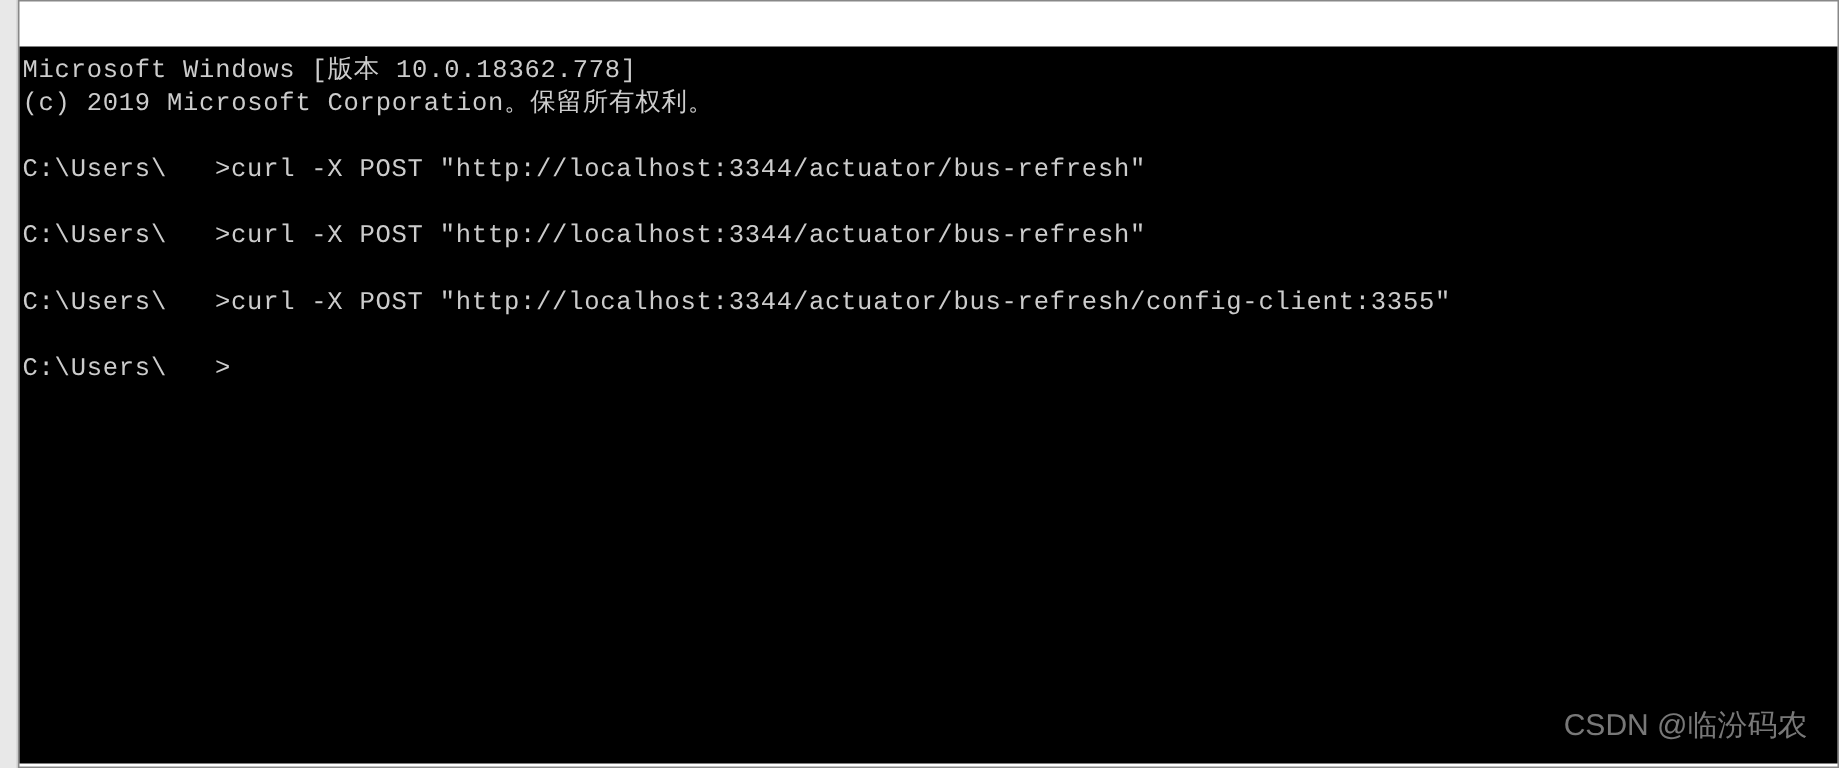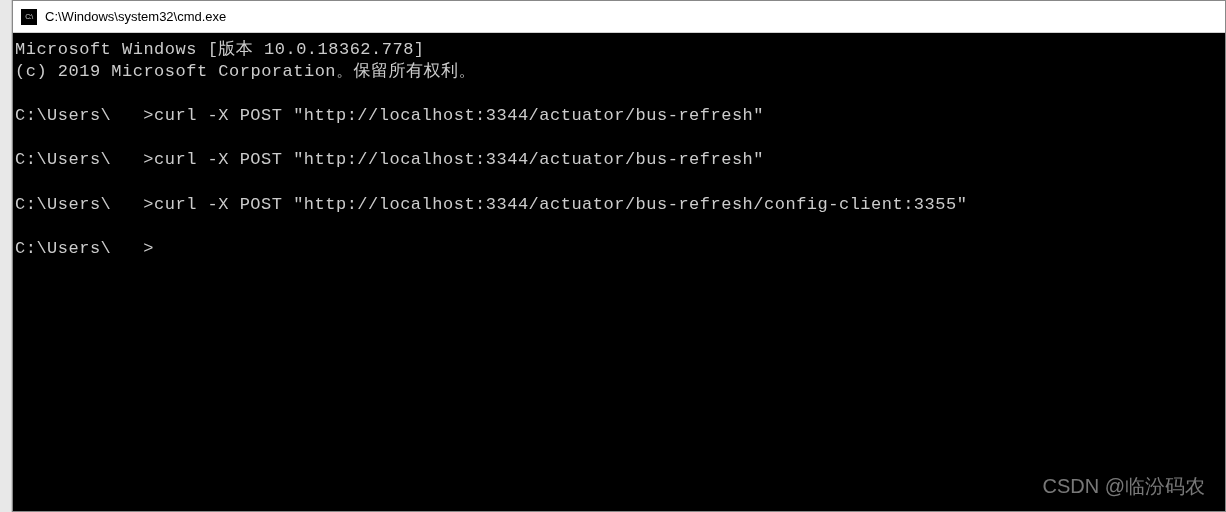--- a/index.html
+++ b/index.html
@@ -68,20 +68,21 @@
       width: 100%;
       height: calc(100% - 32px);
       padding: 6px 2px;
       font-family: "NSimSun", "SimSun", "Consolas", "Courier New", monospace;
       font-size: 17px;
       line-height: 1.3;
       letter-spacing: 0.5px;
       white-space: pre;
       overflow: hidden;
       position: relative;
+      margin-top: 30px;
     }
     .terminal-line {
       min-height: 22px;
     }
     .redacted {
       display: inline-block;
       width: 32px;
       height: 16px;
       background: #000;
       vertical-align: middle;
@@ -96,20 +97,14 @@
       letter-spacing: 0;
       white-space: nowrap;
     }
   </style>
 </head>
 <body>
 
 <div class="left-strip"></div>
 
 <div class="window">
-  <div class="titlebar">
-    <div class="titlebar-icon">
-      <span class="titlebar-icon-text">C:\</span>
-    </div>
-    <span class="titlebar-title">C:\Windows\system32\cmd.exe</span>
-  </div>
   <div class="terminal" id="terminal"><div class="terminal-line">Microsoft Windows [版本 10.0.18362.778]</div><div class="terminal-line">(c) 2019 Microsoft Corporation。保留所有权利。</div><div class="terminal-line">&nbsp;</div><div class="terminal-line"><span>C:\Users\</span><span class="redacted"></span><span>&gt;</span><span>curl -X POST "http://localhost:3344/actuator/bus-refresh"</span></div><div class="terminal-line">&nbsp;</div><div class="terminal-line"><span>C:\Users\</span><span class="redacted"></span><span>&gt;</span><span>curl -X POST "http://localhost:3344/actuator/bus-refresh"</span></div><div class="terminal-line">&nbsp;</div><div class="terminal-line"><span>C:\Users\</span><span class="redacted"></span><span>&gt;</span><span>curl -X POST "http://localhost:3344/actuator/bus-refresh/config-client:3355"</span></div><div class="terminal-line">&nbsp;</div><div class="terminal-line"><span>C:\Users\</span><span class="redacted"></span><span>&gt;</span><span></span></div><div class="watermark">CSDN @临汾码农</div></div>
 </div>
 
 </body></html>

